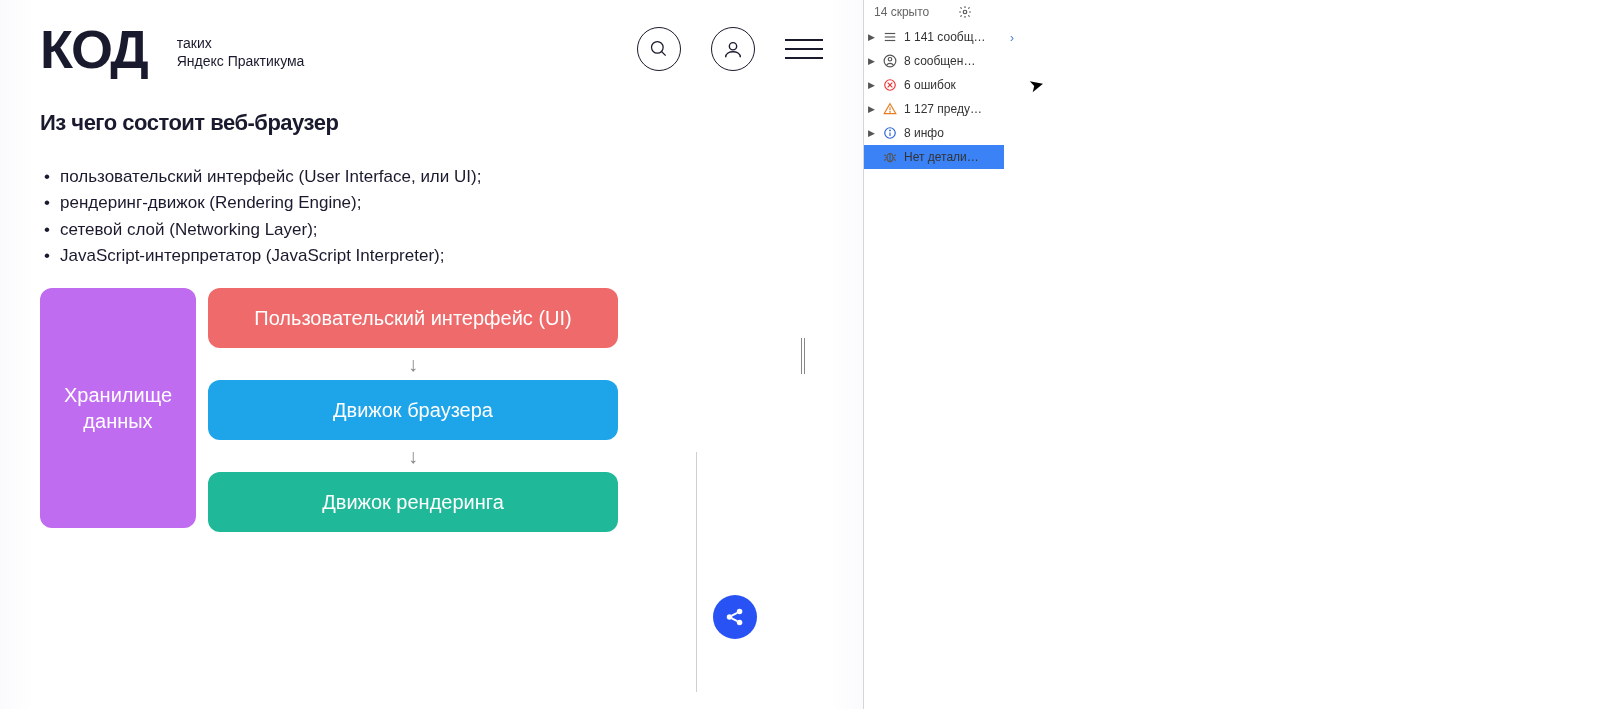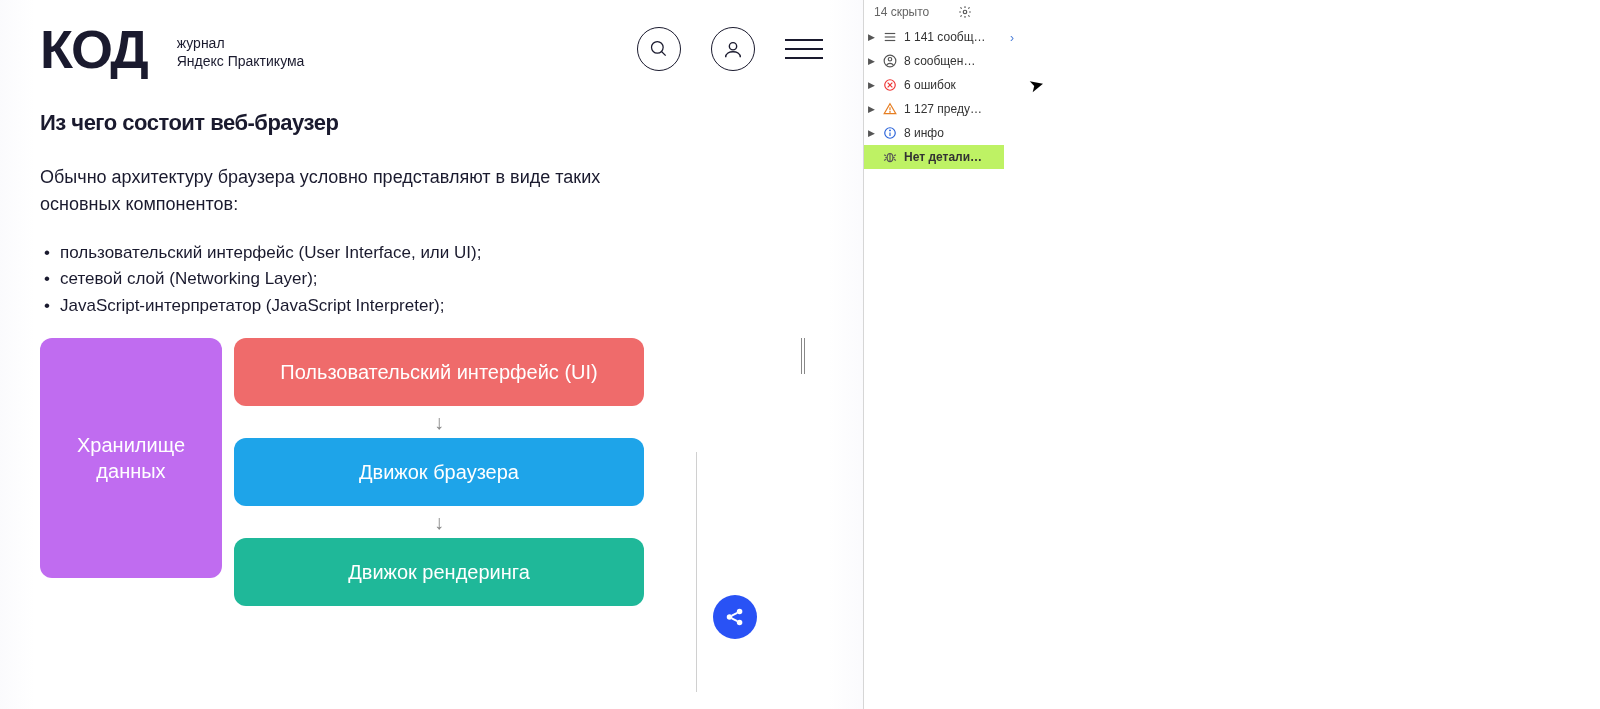--- a/index.html
+++ b/index.html
@@ -92,41 +92,41 @@
       position: absolute;
       left: 4px;
     }
     .diagram {
       display: flex;
       gap: 12px;
       align-items: flex-start;
       position: relative;
     }
     .diag-storage {
-      width: 182px;
+      width: 156px;
       height: 240px;
       background: #c06cf0;
       border-radius: 12px;
       display: flex;
       align-items: center;
       justify-content: center;
       text-align: center;
       color: #fff;
       font-size: 20px;
       line-height: 1.3;
     }
     .diag-col {
       display: flex;
       flex-direction: column;
       align-items: center;
       position: relative;
     }
     .diag-box {
       width: 410px;
-      height: 68px;
+      height: 60px;
       border-radius: 12px;
       display: flex;
       align-items: center;
       justify-content: center;
       color: #fff;
       font-size: 20px;
     }
     .box-ui { background: #ef6b6b; }
     .box-engine { background: #1ea4e9; }
     .box-render { background: #1fb899; }
@@ -203,22 +203,21 @@
     .dt-row {
       display: flex;
       align-items: center;
       padding: 4px 6px 4px 4px;
       gap: 6px;
       cursor: pointer;
       white-space: nowrap;
       overflow: hidden;
     }
     .dt-row.selected {
-      background: #bef264;
-      font-weight: bold;
+      background: #3b82f6;
     }
     .dt-tri {
       width: 8px;
       color: #555;
       font-size: 9px;
     }
     .dt-icon {
       width: 16px;
       height: 16px;
       display: flex;
@@ -247,21 +246,21 @@
 </head>
 <body>
 
 <div class="page-left">
   <div class="content">
     <div class="header">
       <div>
         <div class="logo">КОД</div>
       </div>
       <div class="logo-sub">
-        <div>журнал</div>
+        <div>таких</div>
         <div>Яндекс Практикума</div>
       </div>
       <div class="header-spacer"></div>
       <div class="icon-circle">
         <svg width="20" height="20" viewBox="0 0 24 24" fill="none" stroke="#1a1a2e" stroke-width="1.5">
             <circle cx="10" cy="10" r="7"></circle>
             <line x1="20" y1="20" x2="15" y2="15"></line>
           </svg>
       </div>
       <div class="icon-circle">
@@ -271,24 +270,24 @@
           </svg>
       </div>
       <div class="hamburger">
         <span></span>
         <span></span>
         <span></span>
       </div>
     </div>
 
     <h1>Из чего состоит веб-браузер</h1>
-    <p class="intro">Обычно архитектуру браузера условно представляют в виде таких основных компонентов:</p>
 
     <ul class="components">
       <li>пользовательский интерфейс (User Interface, или UI);</li>
+      <li>рендеринг-движок (Rendering Engine);</li>
       <li>сетевой слой (Networking Layer);</li>
       <li>JavaScript-интерпретатор (JavaScript Interpreter);</li>
     </ul>
 
     <div class="diagram">
       <div class="diag-storage">Хранилище данных</div>
       <div class="arrow-h">←</div>
       <div class="diag-col">
         <div class="diag-box box-ui">Пользовательский интерфейс (UI)</div>
         <div class="arrow-v">↓</div>

